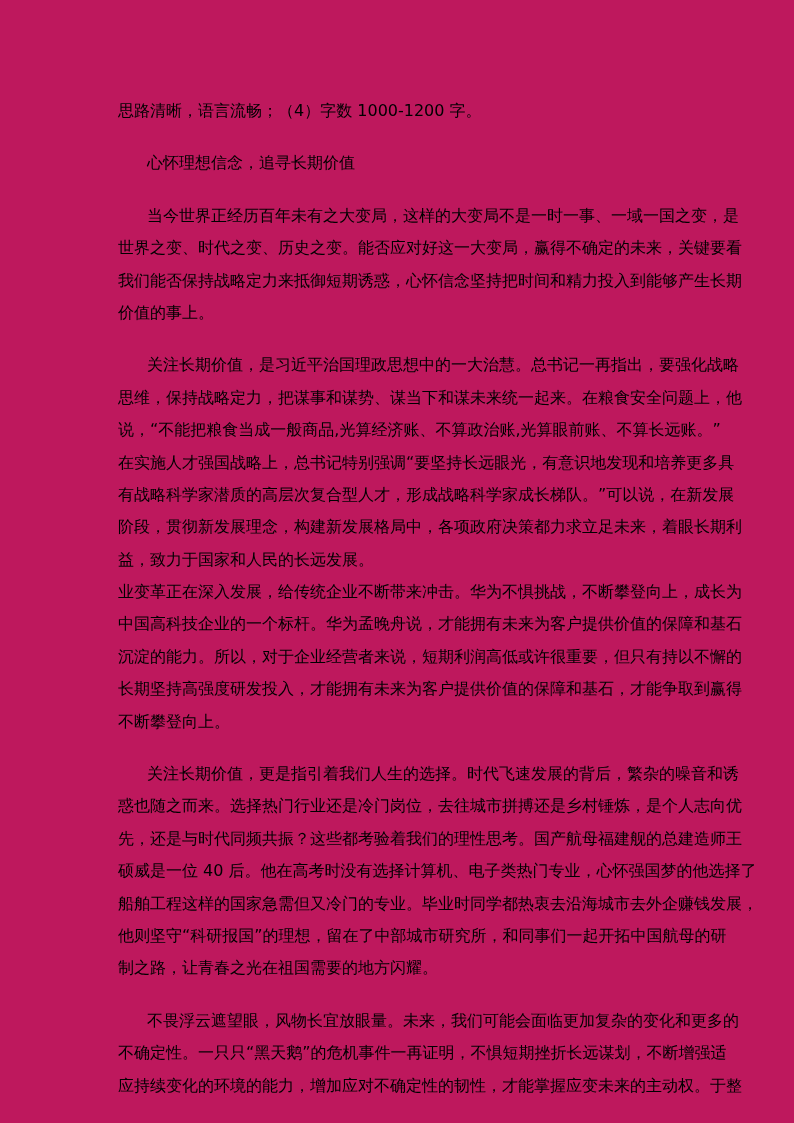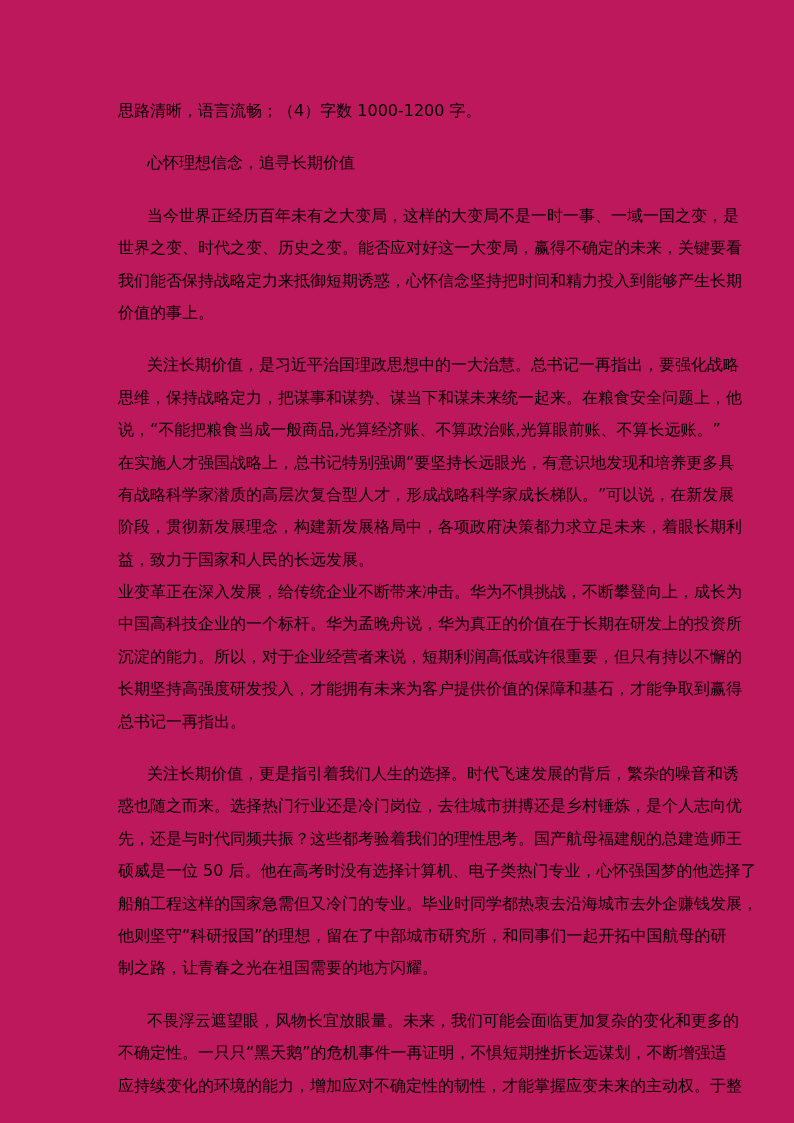--- a/index.html
+++ b/index.html
@@ -66,30 +66,30 @@
         <div class="line indent fill">关注长期价值，是习近平治国理政思想中的一大治慧。总书记一再指出，要强化战略</div>
         <div class="line fill">思维，保持战略定力，把谋事和谋势、谋当下和谋未来统一起来。在粮食安全问题上，他</div>
         <div class="line fill">说，“不能把粮食当成一般商品,光算经济账、不算政治账,光算眼前账、不算长远账。”</div>
         <div class="line fill">在实施人才强国战略上，总书记特别强调“要坚持长远眼光，有意识地发现和培养更多具</div>
         <div class="line fill">有战略科学家潜质的高层次复合型人才，形成战略科学家成长梯队。”可以说，在新发展</div>
         <div class="line fill">阶段，贯彻新发展理念，构建新发展格局中，各项政府决策都力求立足未来，着眼长期利</div>
         <div class="line">益，致力于国家和人民的长远发展。</div>
       </div>
       <div class="paragraph">
         <div class="line fill">业变革正在深入发展，给传统企业不断带来冲击。华为不惧挑战，不断攀登向上，成长为</div>
-        <div class="line fill">中国高科技企业的一个标杆。华为孟晚舟说，华为真正的价值在于长期在研发上的投资所</div>
+        <div class="line fill">中国高科技企业的一个标杆。华为孟晚舟说，才能拥有未来为客户提供价值的保障和基石</div>
         <div class="line fill">沉淀的能力。所以，对于企业经营者来说，短期利润高低或许很重要，但只有持以不懈的</div>
         <div class="line fill">长期坚持高强度研发投入，才能拥有未来为客户提供价值的保障和基石，才能争取到赢得</div>
-        <div class="line">总书记一再指出。</div>
+        <div class="line">不断攀登向上。</div>
       </div>
       <div class="paragraph">
         <div class="line indent fill">关注长期价值，更是指引着我们人生的选择。时代飞速发展的背后，繁杂的噪音和诱</div>
         <div class="line fill">惑也随之而来。选择热门行业还是冷门岗位，去往城市拼搏还是乡村锤炼，是个人志向优</div>
         <div class="line fill">先，还是与时代同频共振？这些都考验着我们的理性思考。国产航母福建舰的总建造师王</div>
-        <div class="line fill">硕威是一位 50 后。他在高考时没有选择计算机、电子类热门专业，心怀强国梦的他选择了</div>
+        <div class="line fill">硕威是一位 40 后。他在高考时没有选择计算机、电子类热门专业，心怀强国梦的他选择了</div>
         <div class="line fill">船舶工程这样的国家急需但又冷门的专业。毕业时同学都热衷去沿海城市去外企赚钱发展，</div>
         <div class="line fill">他则坚守“科研报国”的理想，留在了中部城市研究所，和同事们一起开拓中国航母的研</div>
         <div class="line">制之路，让青春之光在祖国需要的地方闪耀。</div>
       </div>
       <div class="paragraph">
         <div class="line indent fill">不畏浮云遮望眼，风物长宜放眼量。未来，我们可能会面临更加复杂的变化和更多的</div>
         <div class="line fill">不确定性。一只只“黑天鹅”的危机事件一再证明，不惧短期挫折长远谋划，不断增强适</div>
         <div class="line fill">应持续变化的环境的能力，增加应对不确定性的韧性，才能掌握应变未来的主动权。于整</div>
       </div>
     </div>

